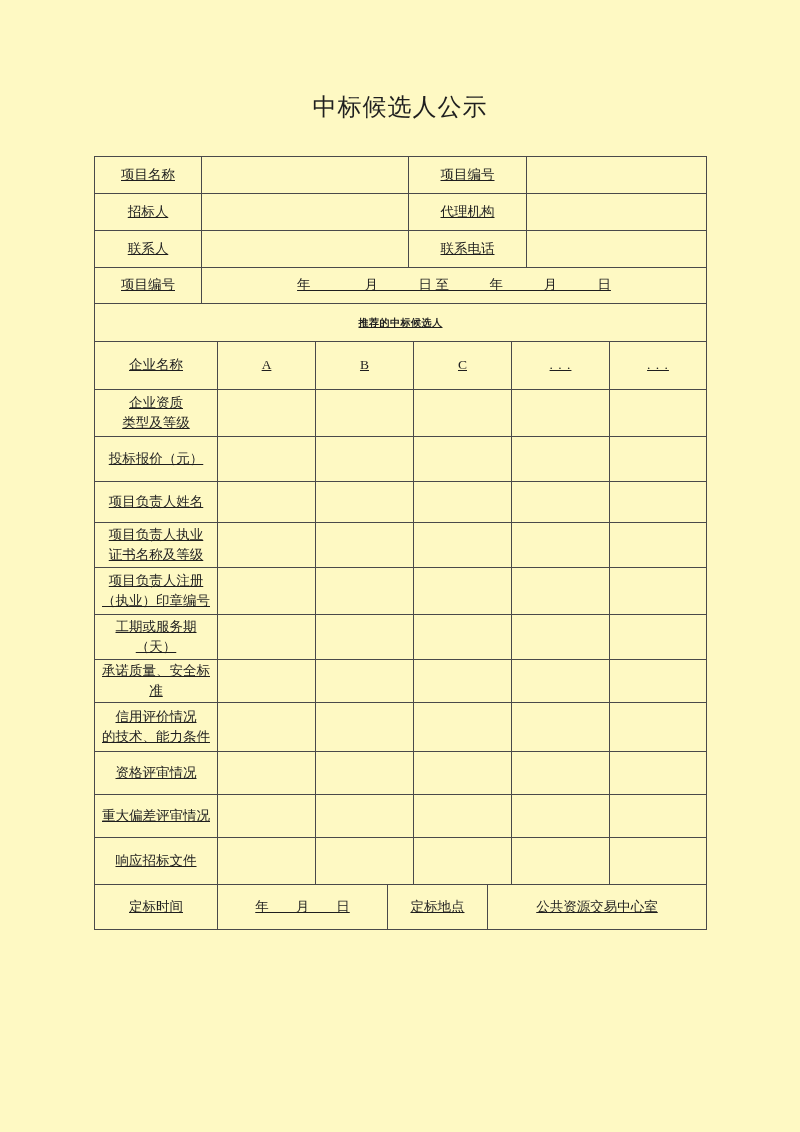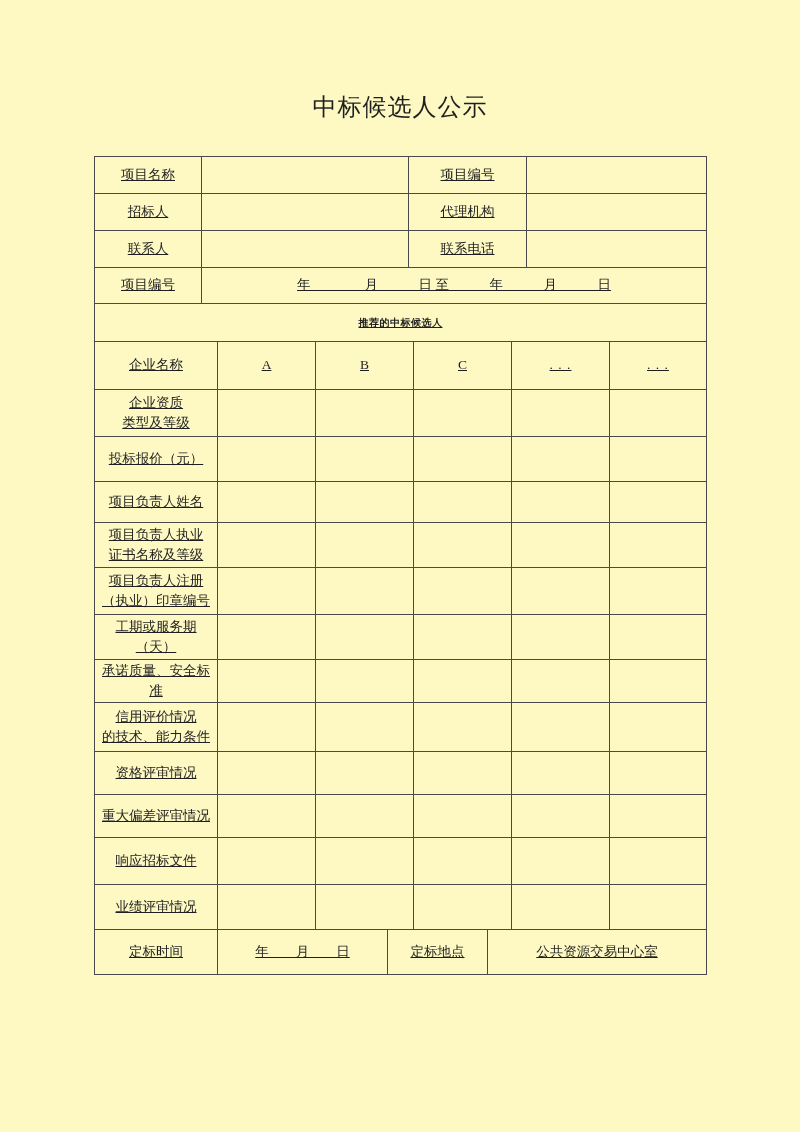--- a/index.html
+++ b/index.html
@@ -211,28 +211,20 @@
           <td></td>
         </tr>
         <tr style="height:47px">
           <td>响应招标文件</td>
           <td></td>
           <td></td>
           <td></td>
           <td></td>
           <td></td>
         </tr>
-        <tr style="height:45px">
-          <td>业绩评审情况</td>
-          <td></td>
-          <td></td>
-          <td></td>
-          <td></td>
-          <td></td>
-        </tr>
       </tbody>
     </table>
 
     <table class="stacked">
       <colgroup>
         <col style="width:123px">
           <col style="width:170px">
           <col style="width:100px">
           <col style="width:219px">
       </colgroup>

